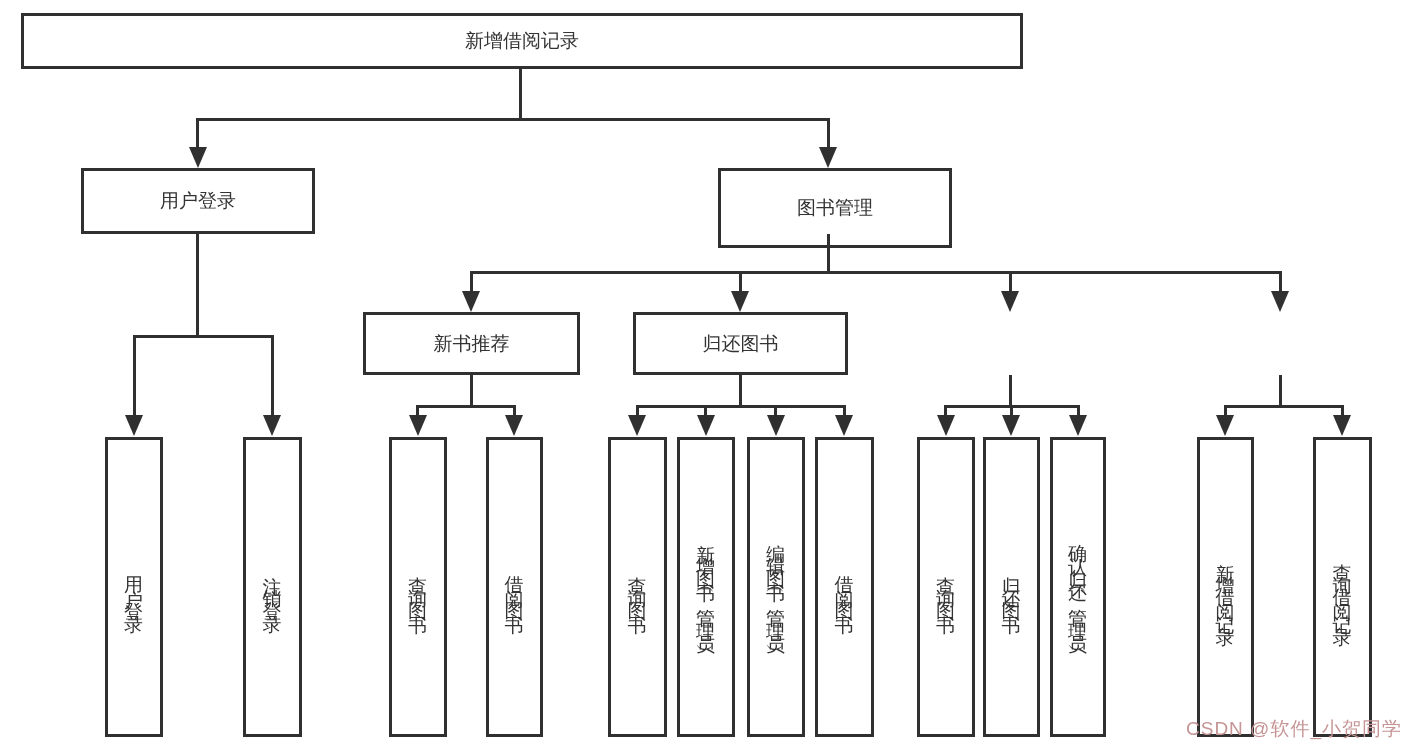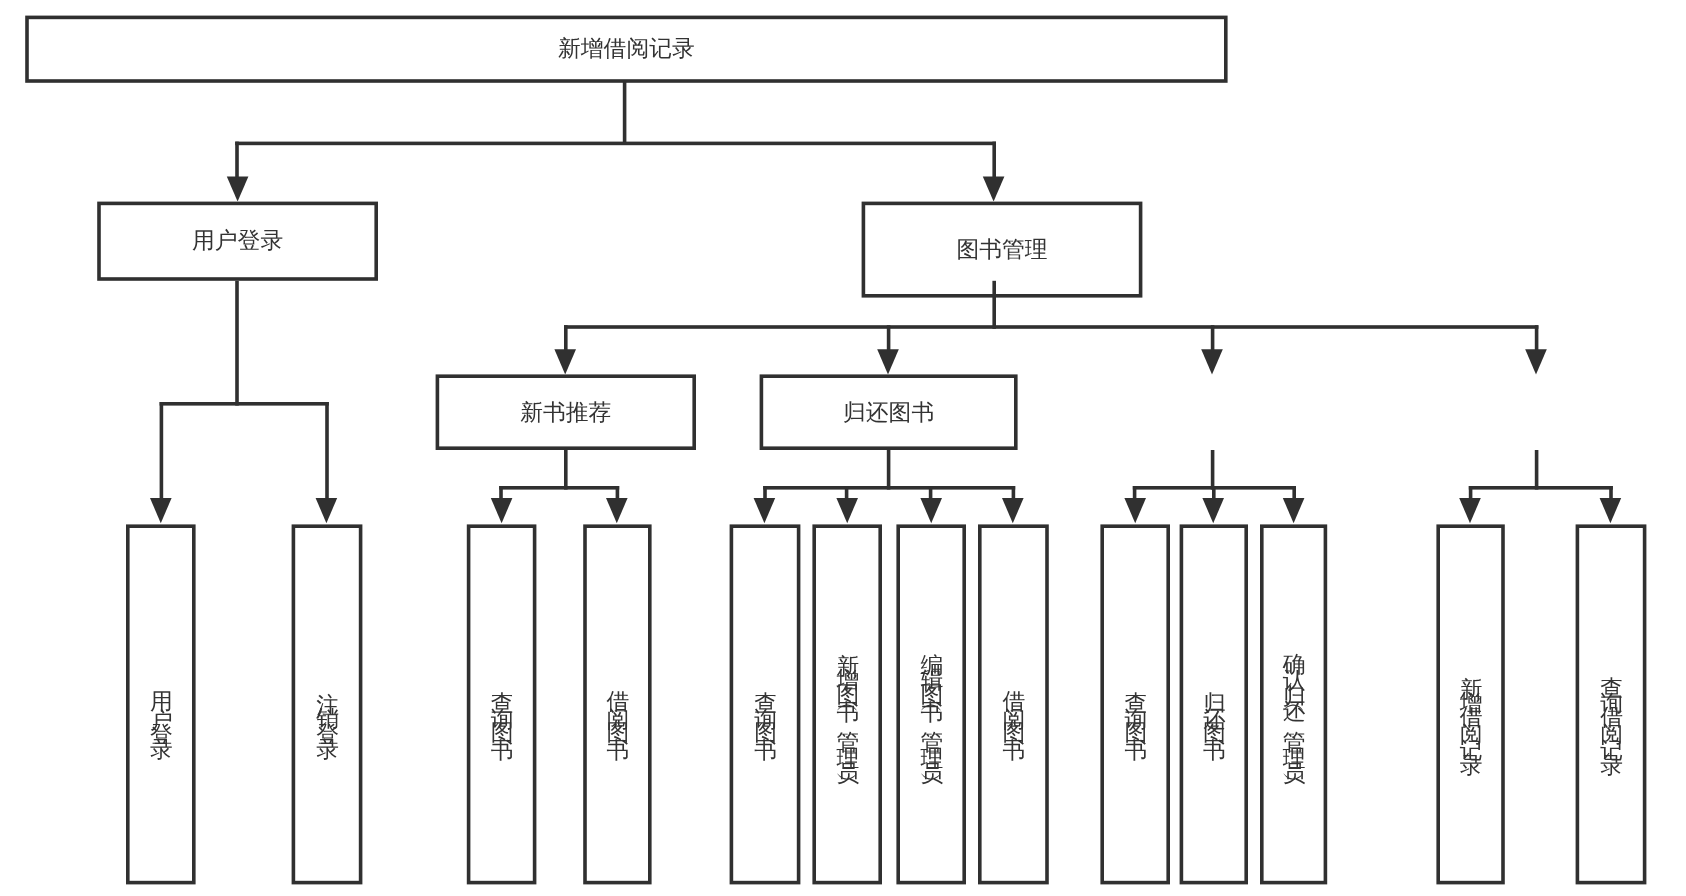--- a/index.html
+++ b/index.html
@@ -148,14 +148,15 @@
     <span>确认归还（管理员）</span>
   </div>
 
   <div class="box leaf" style="left:1197px;top:437px;width:57px;height:300px;">
     <span>新增借阅记录</span>
   </div>
   <div class="box leaf" style="left:1313px;top:437px;width:59px;height:300px;">
     <span>查询借阅记录</span>
   </div>
 
+  <div id="watermark">CSDN @软件_小贺同学</div>
 
 </div>
 
 </body></html>

